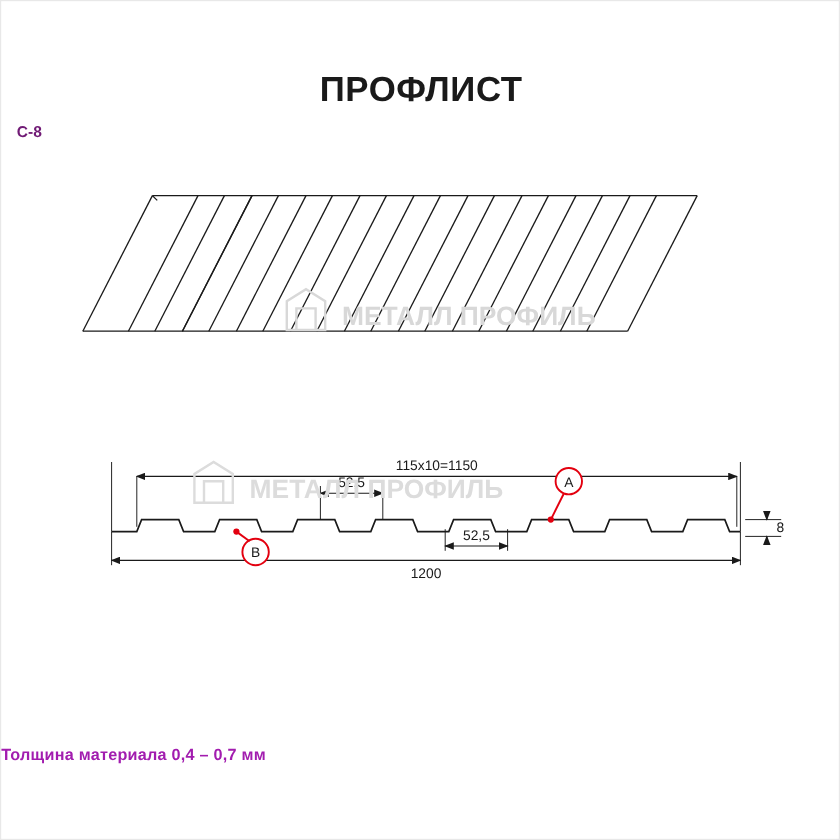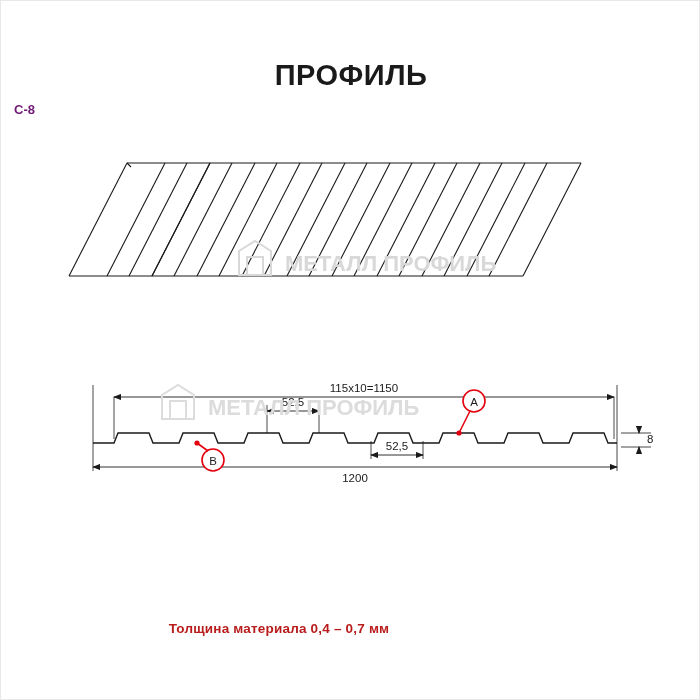--- a/index.html
+++ b/index.html
@@ -39,25 +39,24 @@
     width: 700px;
     font-size: 13px;
     font-weight: bold;
     color: #701a75;
   }
   .footer-note {
     position: absolute;
     top: 620px;
     left: 0;
     width: 556px;
-    text-align: center;
     font-size: 13.5px;
     font-weight: bold;
     letter-spacing: 0.2px;
-    color: #b91c1c;
+    color: #a21caf;
   }
   .iso-wrap {
     position: absolute;
     top: 140px;
     left: 60px;
     width: 580px;
     height: 170px;
   }
   .section-wrap {
     position: absolute;
@@ -72,21 +71,21 @@
     pointer-events: none;
     user-select: none;
   }
   svg { display: block; }
 </style>
 </head>
 <body>
 
 <div class="page">
 
-  <div class="title">ПРОФИЛЬ</div>
+  <div class="title">ПРОФЛИСТ</div>
   <div class="subtitle">С-8</div>
 
   <div class="iso-wrap">
     <svg width="580" height="170" viewBox="0 0 580 170">
       <g stroke="#1a1a1a" stroke-width="1.1" fill="none" stroke-linejoin="miter">
 
         <path d="M66,22 L520,22"></path>
 
         <path d="M8,135 L462,135"></path>
 

